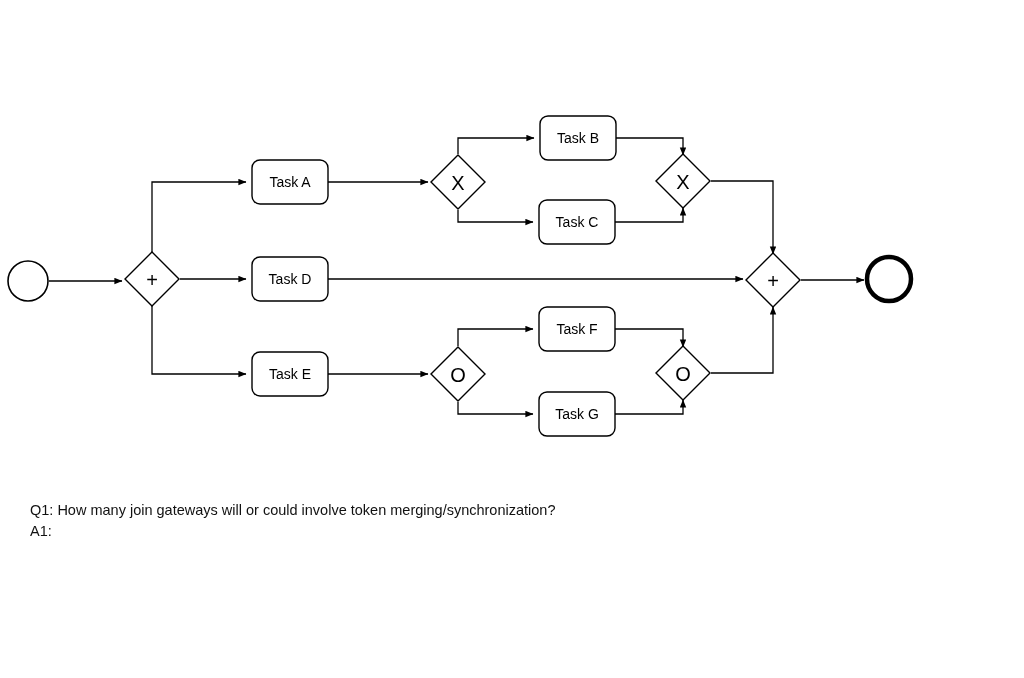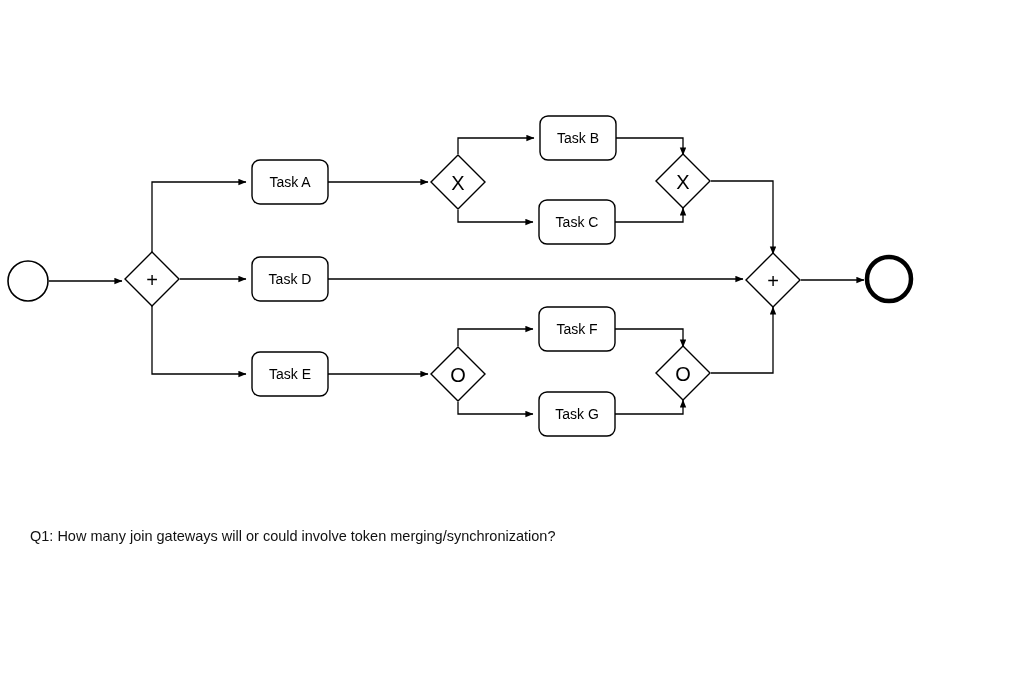--- a/index.html
+++ b/index.html
@@ -57,21 +57,21 @@
     stroke-width: 4.5;
   }
   .flow {
     fill: none;
     stroke: #000000;
     stroke-width: 1.3;
   }
   .qa-block {
     position: absolute;
     left: 30px;
-    top: 526px;
+    top: 500px;
     width: 820px;
   }
   .qa-line {
     font-family: "Liberation Sans", sans-serif;
     font-size: 14.5px;
     line-height: 21px;
     color: #111111;
     white-space: pre;
   }
 </style>
@@ -162,13 +162,14 @@
       </g>
     </g>
   <g id="events-layer">
       <circle cx="28" cy="281" r="20" class="event-start"></circle>
       <circle cx="889" cy="279" r="22" class="event-end"></circle>
     </g>
 </svg>
 
 <div class="qa-block">
   <div class="qa-line">Q1: How many join gateways will or could involve token merging/synchronization?</div>
+  <div class="qa-line">A1:</div>
 </div>
 
 </body></html>

